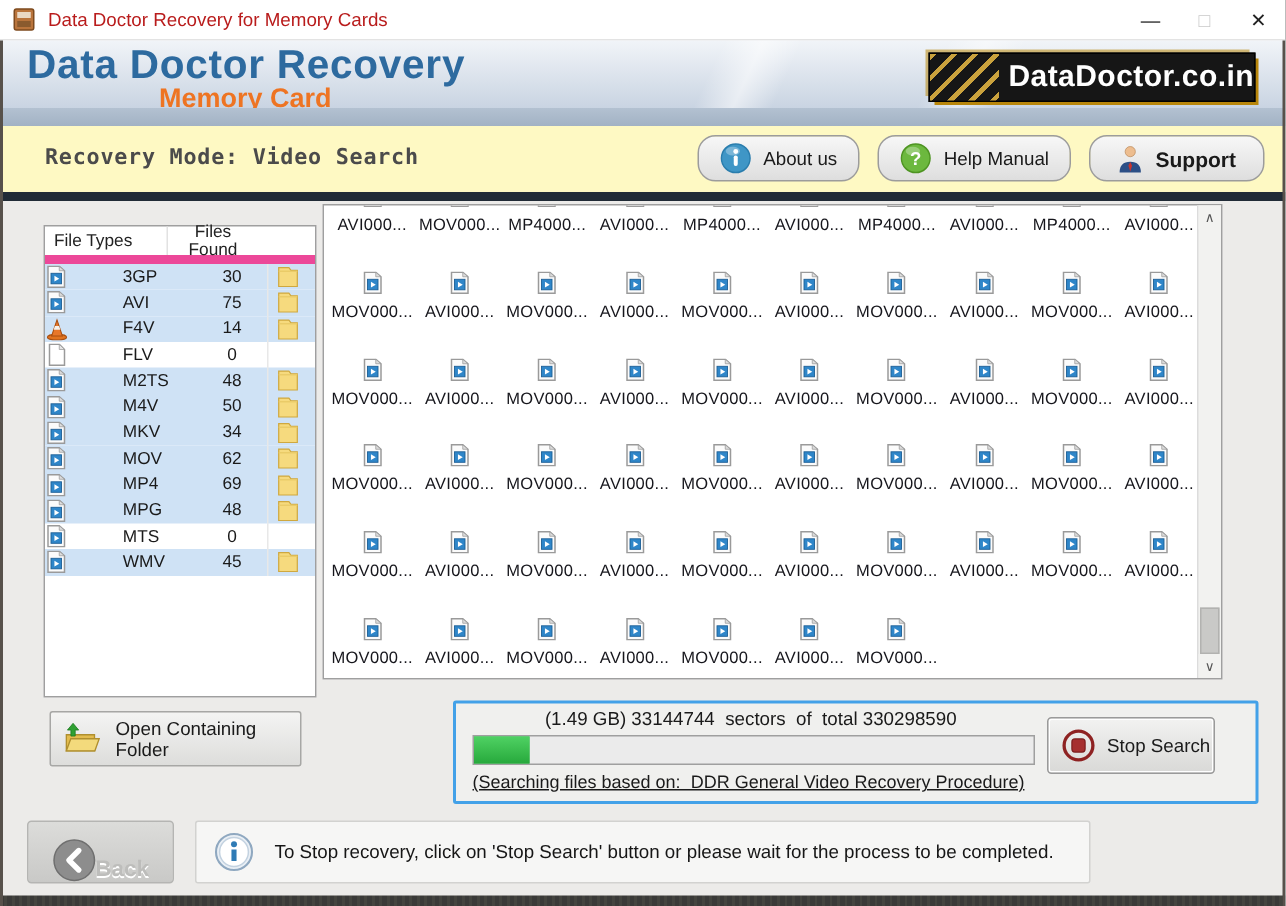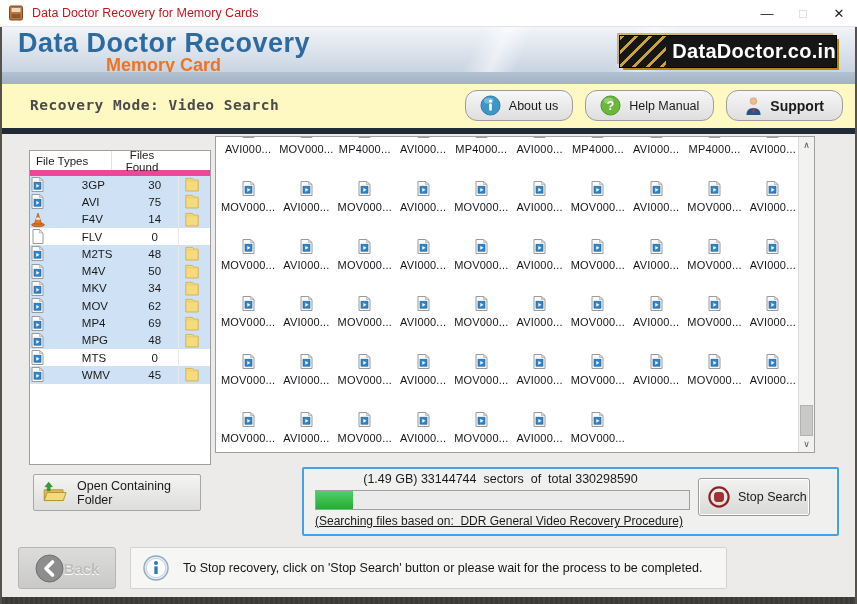--- a/index.html
+++ b/index.html
@@ -98,21 +98,21 @@
   .pfill { height:100%; background:linear-gradient(to bottom,#4fd163,#27a93c); }
   .psearch { position:absolute; left:11px; top:45px; font-size:12px; white-space:pre;text-decoration:underline; }
   .stop-btn { position:absolute; right:27px; top:9px; width:112px; height:38px;
     background:linear-gradient(to bottom,#f2f2f1,#d9d9d7); border:1px solid #9a9a9a; border-radius:3px;
     display:flex; align-items:center; gap:7px; padding-left:8px; font-size:12.5px; cursor:pointer;
     box-shadow:inset 0 0 0 1px #fff; }
 
   
   .back-btn, .next-btn { position:absolute; top:547px; height:42px;
     background:linear-gradient(to bottom,#dcdcda,#c9c9c7); border:1px solid #b5b5b3; border-radius:3px;
-    display:flex; align-items:center; justify-content:center; cursor:default; }
+    display:flex; align-items:flex-end; justify-content:center; cursor:default; }
   .back-btn { left:18px; width:98px; }
   .next-btn { right:17px; width:89px; }
   .nav-label { font-size:15px; font-weight:bold; color:#bdbdbb; text-shadow:0 1px 0 #fff; }
   .info-box { position:absolute; left:130px; top:547px; width:597px; height:42px;
     background:#f6f6f5; border:1px solid #d2d2d0; border-radius:2px;
     display:flex; align-items:center; gap:14px; padding-left:12px; }
   .info-text { font-size:12.5px; color:#161616; }
 </style>
 </head>
 <body>

